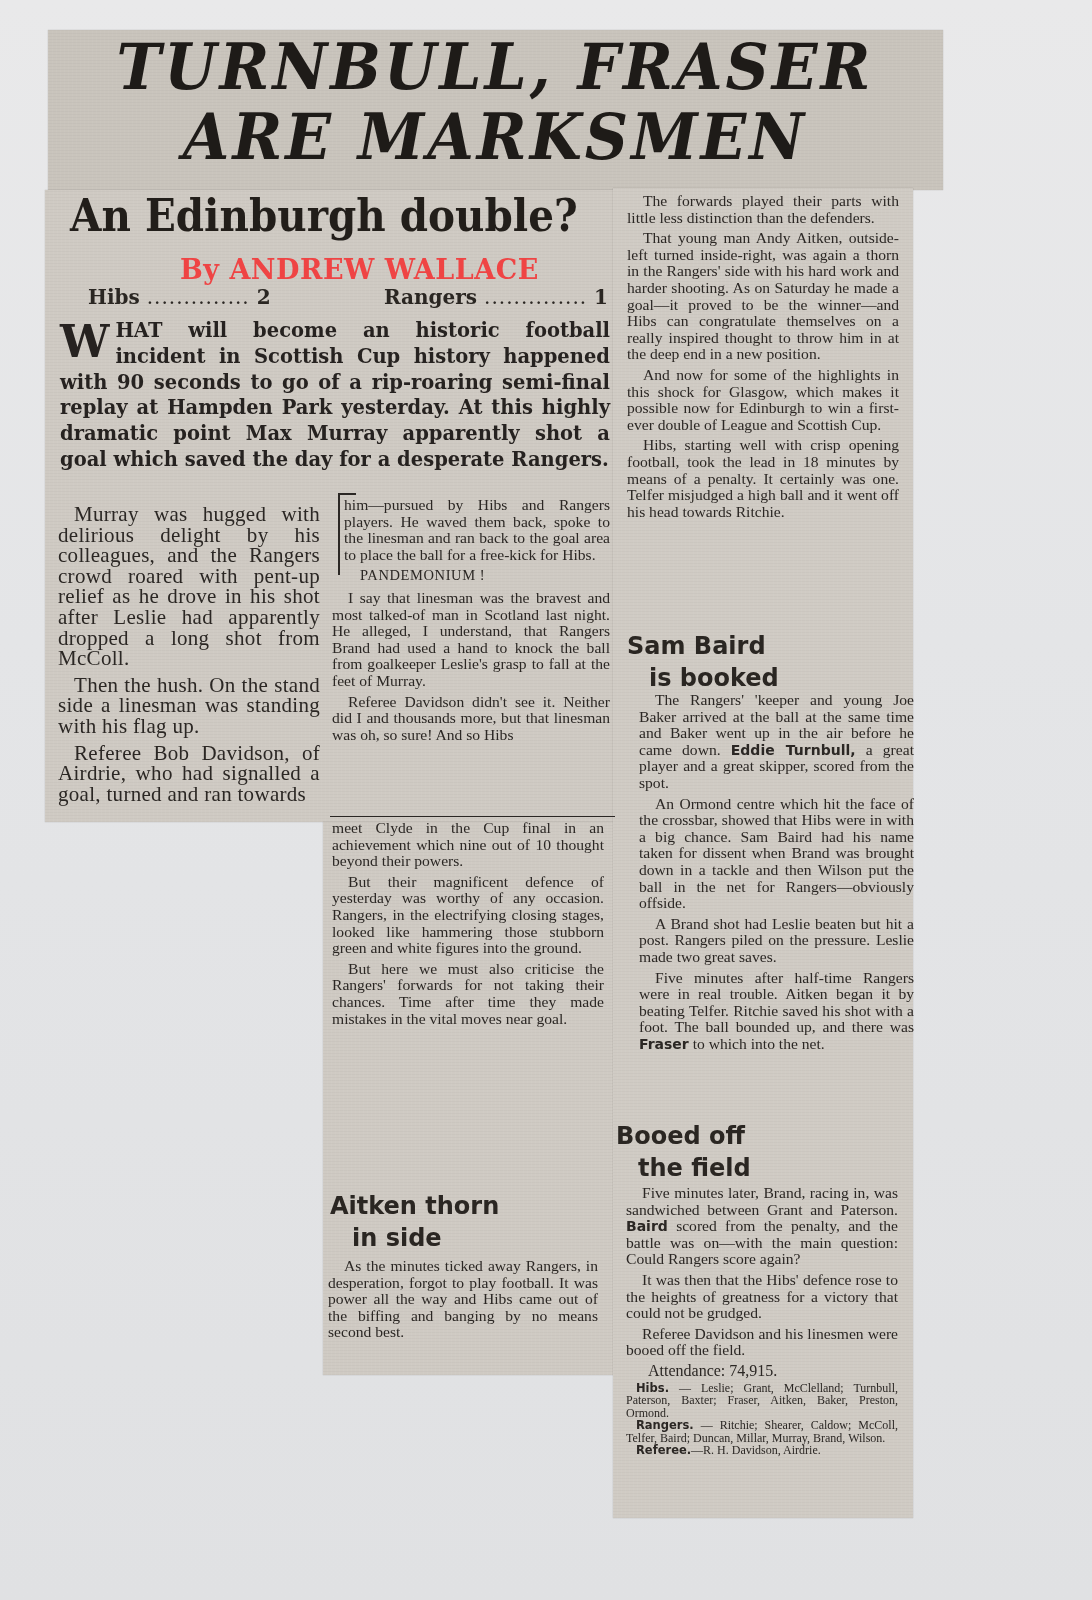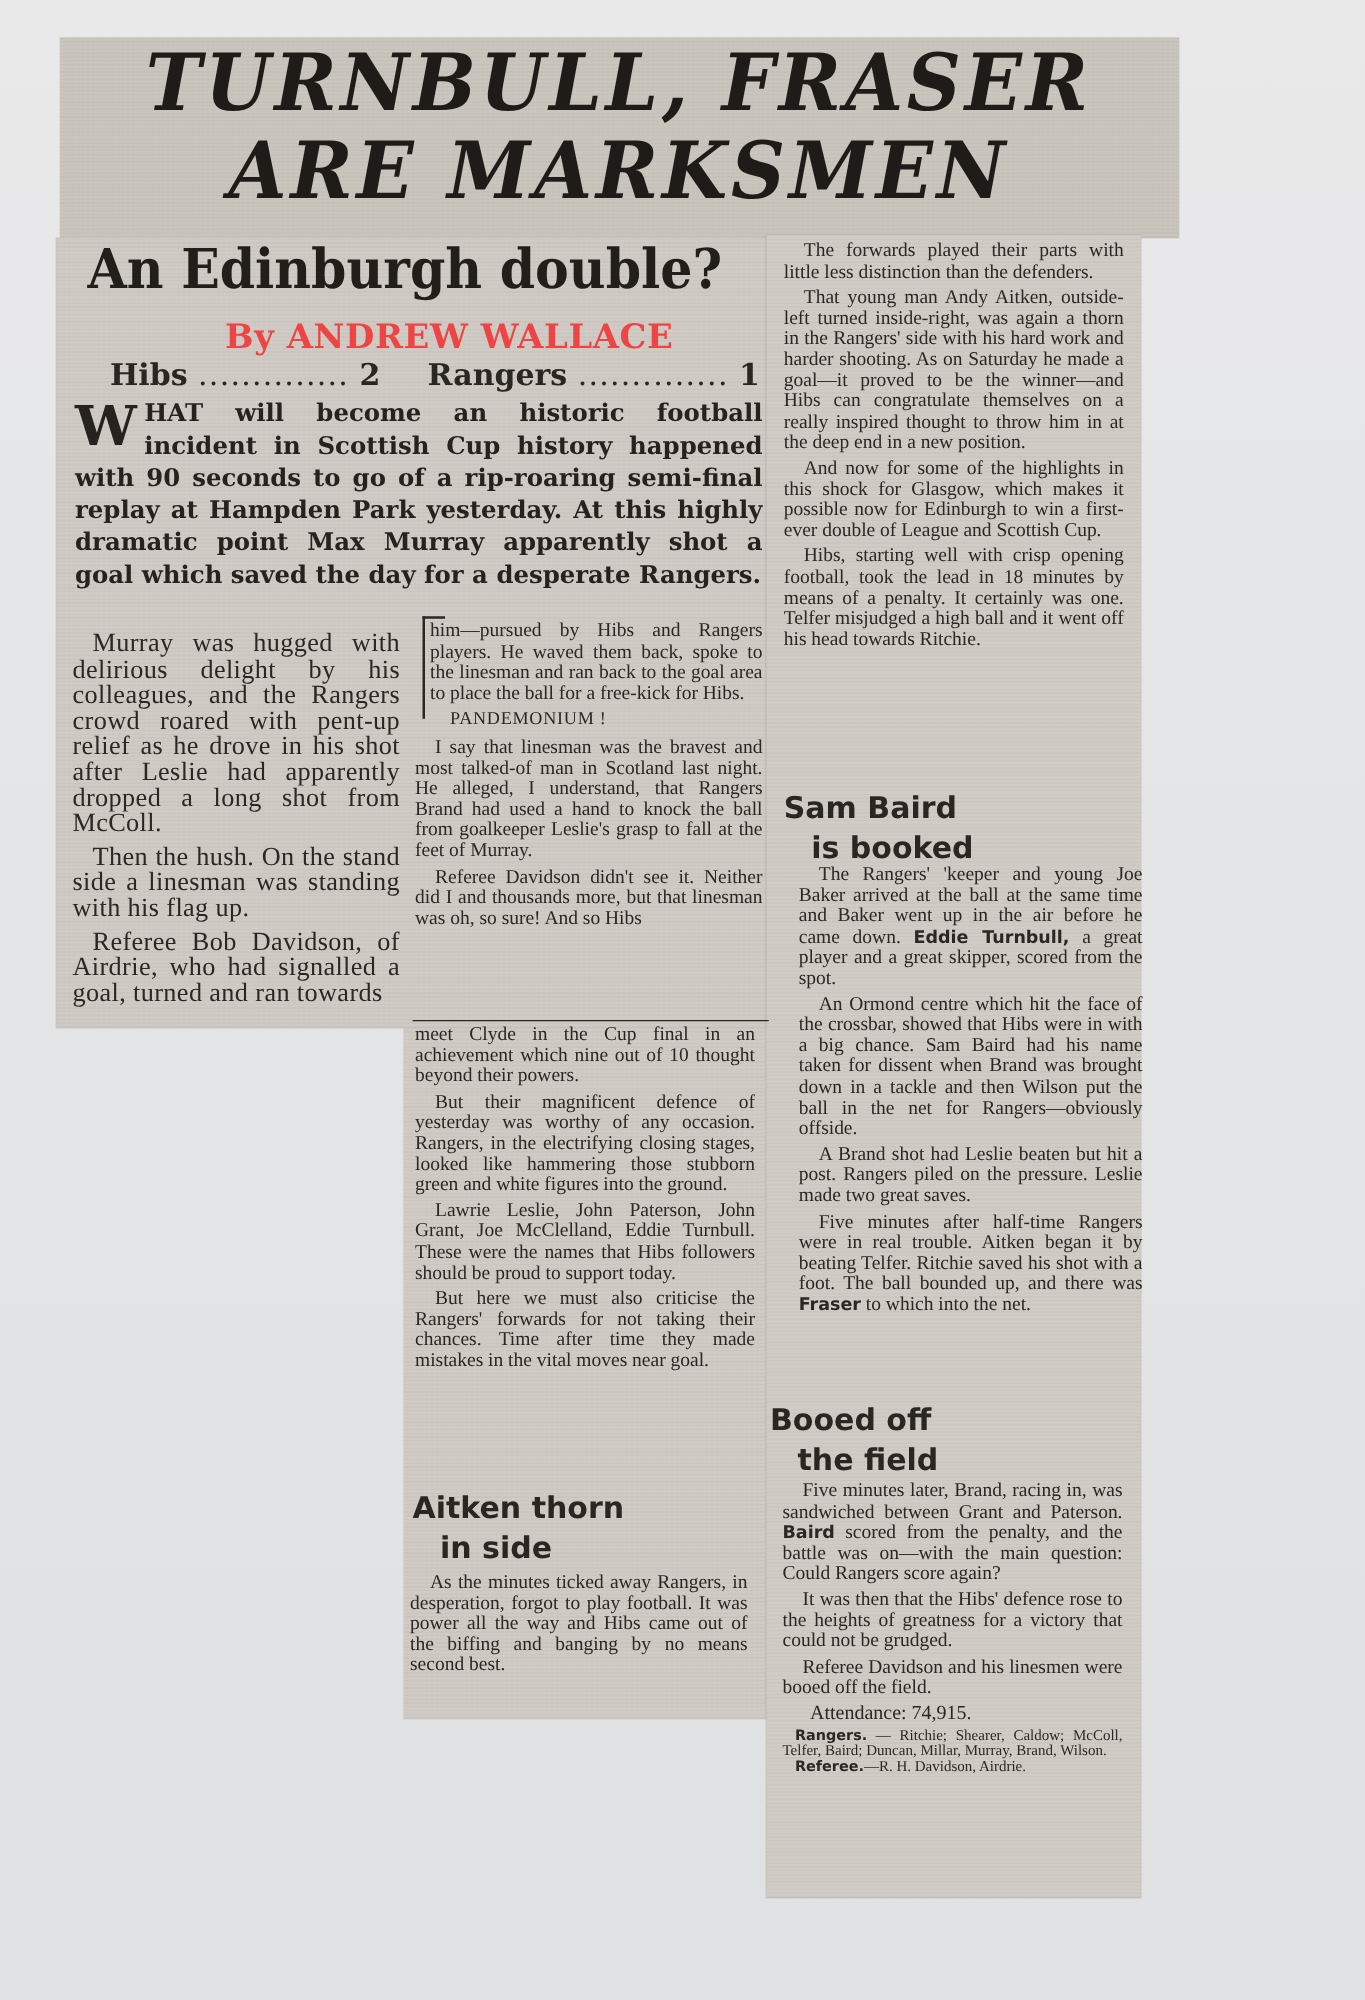--- a/index.html
+++ b/index.html
@@ -35,21 +35,21 @@
     position:absolute; left:70px; top:190px; width:560px; text-align:left;
     font-family:"DejaVu Serif", serif; font-weight:bold; font-size:44px; color:#221e1a;
     transform:scaleX(0.92); transform-origin:left;
   }
   .byline {
     position:absolute; left:180px; top:254px; font-family:"DejaVu Serif", serif;
     font-weight:bold; font-size:27px; color:#ef4444; letter-spacing:0.5px;
   }
   .score {
     position:absolute; left:88px; top:285px; width:520px; font-family:"DejaVu Serif", serif;
-    font-weight:bold; font-size:24px; color:#2a2622; display:flex; justify-content:space-between;
+    font-weight:bold; font-size:20px; color:#2a2622; display:flex; justify-content:space-between;
   }
   .score span.dots { font-weight:normal; letter-spacing:1px; }
   .intro {
     position:absolute; left:60px; top:318px; width:550px;
     font-family:"DejaVu Serif", serif; font-weight:bold; font-size:19.5px; line-height:25.8px;
     text-align:justify; color:#262220;
   }
   .intro .dropcap {
     float:left; font-size:44px; line-height:40px; margin:4px 6px 0 0; font-weight:bold;
   }
@@ -136,21 +136,20 @@
   <p class="noindent" style="padding-left:12px">him—pursued by Hibs and Rangers players. He waved them back, spoke to the linesman and ran back to the goal area to place the ball for a free-kick for Hibs.</p>
   <p class="crosshead">PANDEMONIUM !</p>
   <p>I say that linesman was the bravest and most talked-of man in Scotland last night. He alleged, I understand, that Rangers Brand had used a hand to knock the ball from goalkeeper Leslie's grasp to fall at the feet of Murray.</p>
   <p>Referee Davidson didn't see it. Neither did I and thousands more, but that linesman was oh, so sure! And so Hibs</p>
 </div>
 <div class="rule-h"></div>
 
 <div class="col col2b">
   <p class="noindent">meet Clyde in the Cup final in an achievement which nine out of 10 thought beyond their powers.</p>
   <p>But their magnificent defence of yesterday was worthy of any occasion. Rangers, in the electrifying closing stages, looked like hammering those stubborn green and white figures into the ground.</p>
-  <p>Lawrie Leslie, John Paterson, John Grant, Joe McClelland, Eddie Turnbull. These were the names that Hibs followers should be proud to support today.</p>
   <p>But here we must also criticise the Rangers' forwards for not taking their chances. Time after time they made mistakes in the vital moves near goal.</p>
 </div>
 <div class="sect-head sh-aitken">
   <span>Aitken thorn</span>
   <span class="l2">in side</span>
 </div>
 <div class="col" style="left:328px; top:1258px; width:270px;">
   <p>As the minutes ticked away Rangers, in desperation, forgot to play football. It was power all the way and Hibs came out of the biffing and banging by no means second best.</p>
 </div>
 
@@ -177,16 +176,17 @@
   <span>Booed off</span>
   <span class="l2">the field</span>
 </div>
 
 <div class="col col3c">
   <p><span>Five minutes later, Brand, racing in, was sandwiched between Grant and Paterson. </span><span class="bold-sans">Baird</span><span> scored from the penalty, and the battle was on—with the main question: Could Rangers score again?</span></p>
   <p>It was then that the Hibs' defence rose to the heights of greatness for a victory that could not be grudged.</p>
   <p>Referee Davidson and his linesmen were booed off the field.</p>
   <p class="attendance">Attendance: 74,915.</p>
   <div class="teams">
+    <p><span class="tn">Hibs.</span><span> — Leslie; Grant, McClelland; Turnbull, Paterson, Baxter; Fraser, Aitken, Baker, Preston, Ormond.</span></p>
     <p><span class="tn">Rangers.</span><span> — Ritchie; Shearer, Caldow; McColl, Telfer, Baird; Duncan, Millar, Murray, Brand, Wilson.</span></p>
     <p><span class="tn">Referee.</span><span>—R. H. Davidson, Airdrie.</span></p>
   </div>
 </div>
 
 </body></html>

